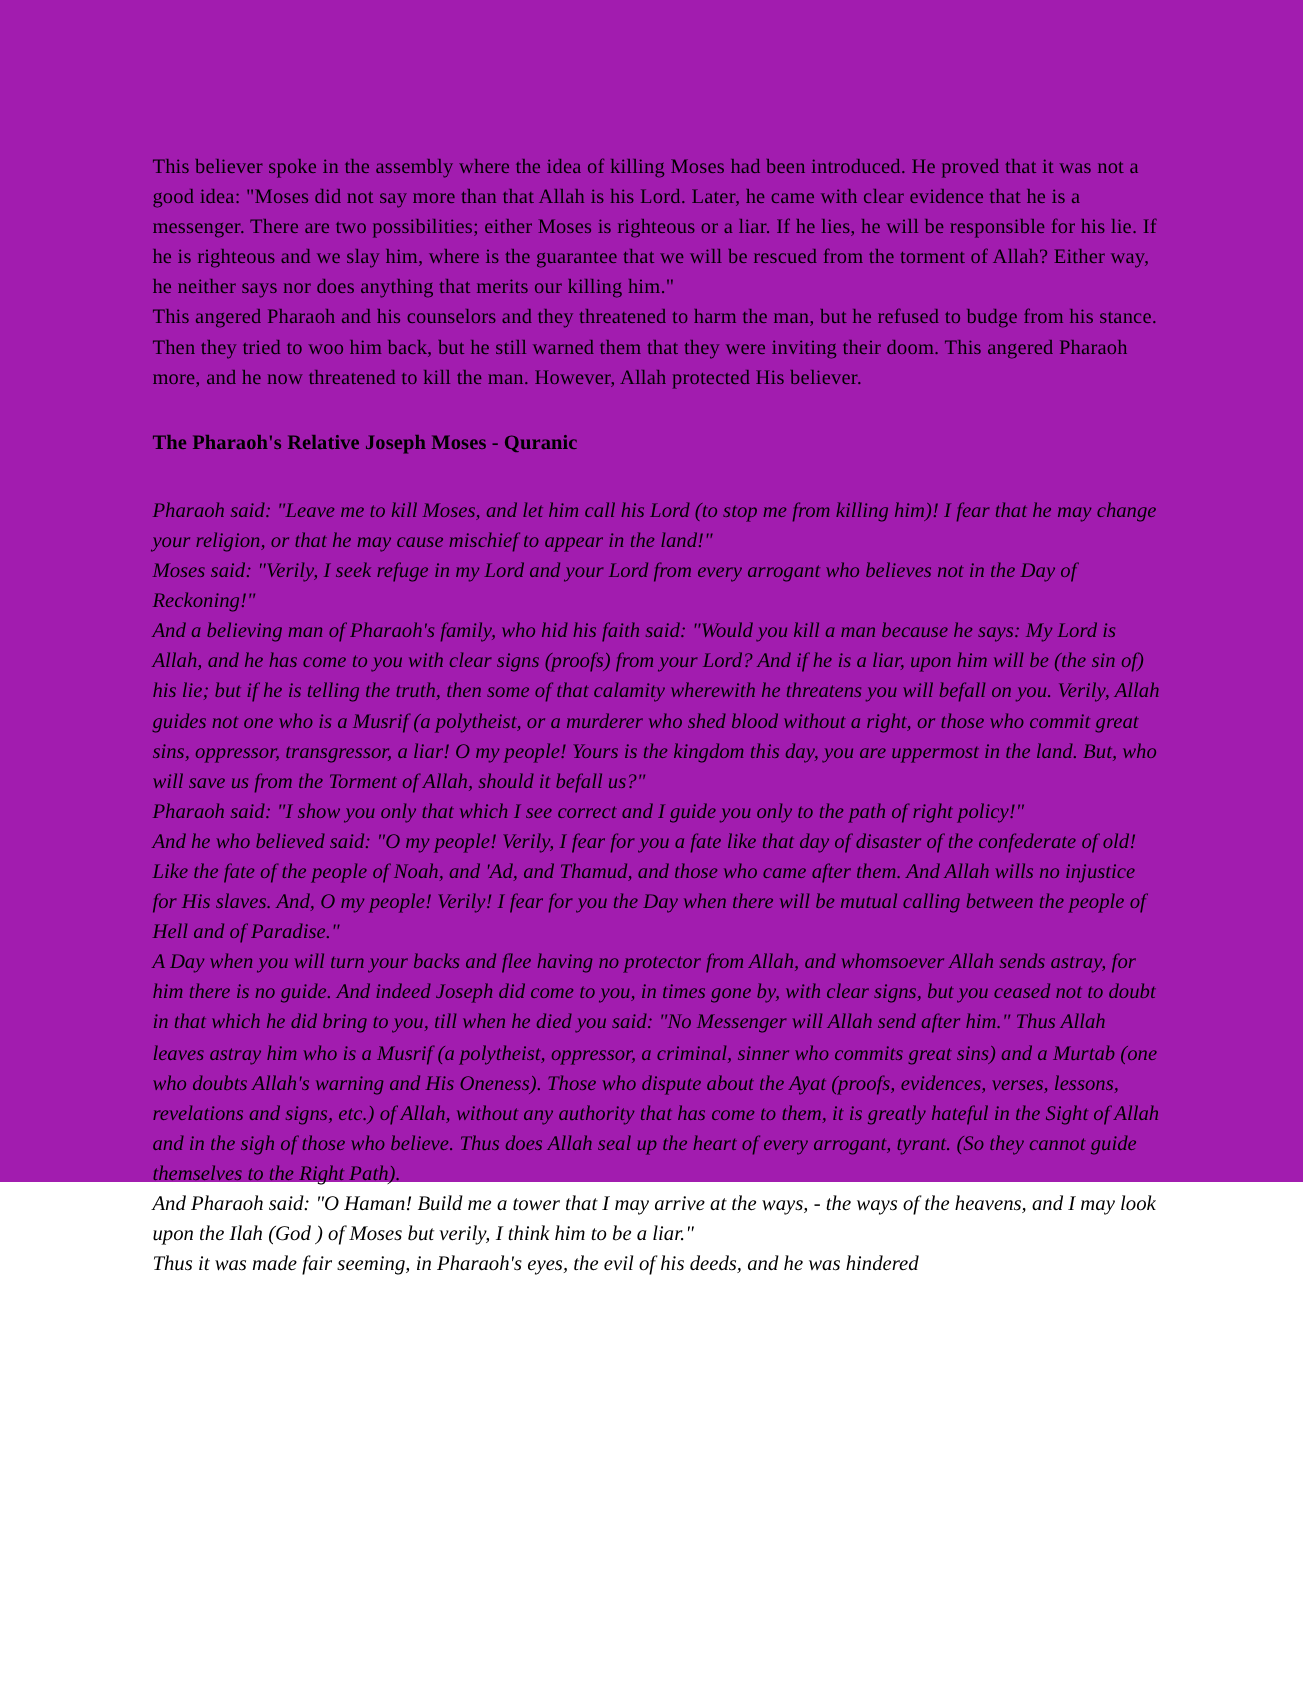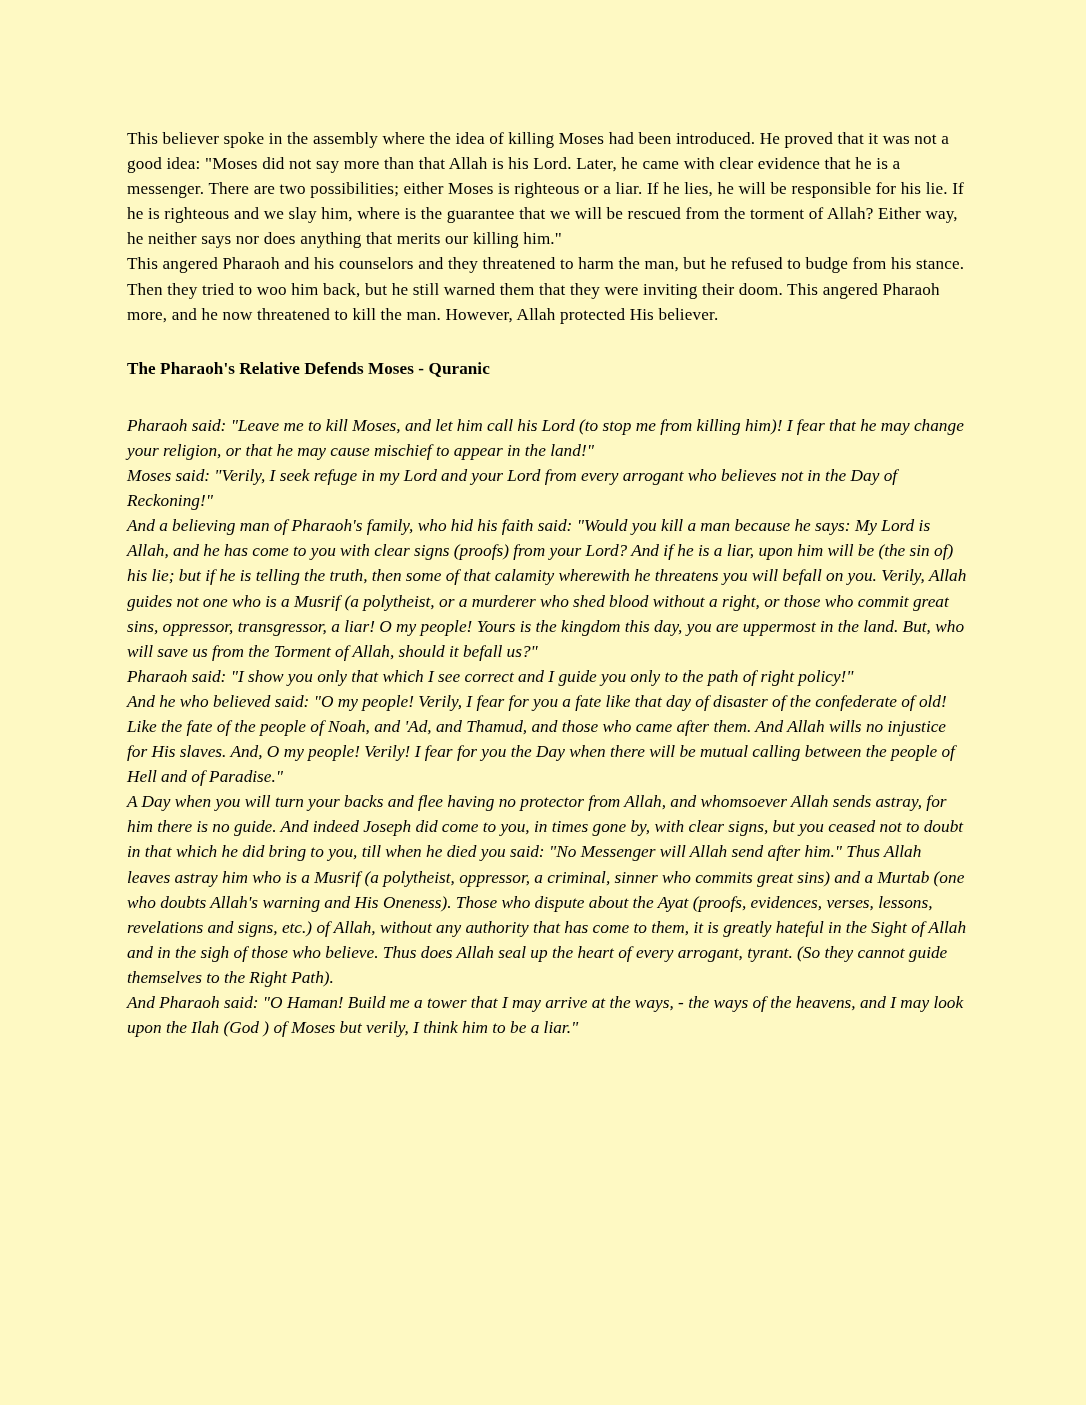--- a/index.html
+++ b/index.html
@@ -12,22 +12,22 @@
     width: 1086px;
     height: 1405px;
     overflow: hidden;
     font-family: "Liberation Serif", "DejaVu Serif", serif;
     color: #000000;
     -webkit-font-smoothing: antialiased;
   }
   .page {
     position: relative;
     width: 1086px;
-    height: 1405px;
-    background: #fef9c3;
+    height: 985px;
+    background: #a21caf;
     box-sizing: border-box;
   }
   .text-column {
     position: absolute;
     left: 127px;
     top: 126px;
     width: 840px;
   }
   .para {
     font-size: 17.1px;
@@ -76,27 +76,28 @@
 </head>
 <body>
 
 <div class="page">
   <div class="text-column">
 
     <p class="para para-roman">This believer spoke in the assembly where the idea of killing Moses had been introduced. He proved that it was not a good idea: "Moses did not say more than that Allah is his Lord. Later, he came with clear evidence that he is a messenger. There are two possibilities; either Moses is righteous or a liar. If he lies, he will be responsible for his lie. If he is righteous and we slay him, where is the guarantee that we will be rescued from the torment of Allah? Either way, he neither says nor does anything that merits our killing him."</p>
 
     <p class="para para-roman">This angered Pharaoh and his counselors and they threatened to harm the man, but he refused to budge from his stance. Then they tried to woo him back, but he still warned them that they were inviting their doom. This angered Pharaoh more, and he now threatened to kill the man. However, Allah protected His believer.</p>
 
-    <h2 class="section-heading">The Pharaoh's Relative Defends Moses - Quranic</h2>
+    <h2 class="section-heading">The Pharaoh's Relative Joseph Moses - Quranic</h2>
 
 
     <div class="quote-block">
       <span class="quote-line">Pharaoh said: "Leave me to kill Moses, and let him call his Lord (to stop me from killing him)! I fear that he may change your religion, or that he may cause mischief to appear in the land!"</span>
       <span class="quote-line">Moses said: "Verily, I seek refuge in my Lord and your Lord from every arrogant who believes not in the Day of Reckoning!"</span>
       <span class="quote-line">And a believing man of Pharaoh's family, who hid his faith said: "Would you kill a man because he says: My Lord is Allah, and he has come to you with clear signs (proofs) from your Lord? And if he is a liar, upon him will be (the sin of) his lie; but if he is telling the truth, then some of that calamity wherewith he threatens you will befall on you. Verily, Allah guides not one who is a Musrif (a polytheist, or a murderer who shed blood without a right, or those who commit great sins, oppressor, transgressor, a liar! O my people! Yours is the kingdom this day, you are uppermost in the land. But, who will save us from the Torment of Allah, should it befall us?"</span>
       <span class="quote-line">Pharaoh said: "I show you only that which I see correct and I guide you only to the path of right policy!"</span>
       <span class="quote-line">And he who believed said: "O my people! Verily, I fear for you a fate like that day of disaster of the confederate of old! Like the fate of the people of Noah, and 'Ad, and Thamud, and those who came after them. And Allah wills no injustice for His slaves. And, O my people! Verily! I fear for you the Day when there will be mutual calling between the people of Hell and of Paradise."</span>
       <span class="quote-line">A Day when you will turn your backs and flee having no protector from Allah, and whomsoever Allah sends astray, for him there is no guide. And indeed Joseph did come to you, in times gone by, with clear signs, but you ceased not to doubt in that which he did bring to you, till when he died you said: "No Messenger will Allah send after him." Thus Allah leaves astray him who is a Musrif (a polytheist, oppressor, a criminal, sinner who commits great sins) and a Murtab (one who doubts Allah's warning and His Oneness). Those who dispute about the Ayat (proofs, evidences, verses, lessons, revelations and signs, etc.) of Allah, without any authority that has come to them, it is greatly hateful in the Sight of Allah and in the sigh of those who believe. Thus does Allah seal up the heart of every arrogant, tyrant. (So they cannot guide themselves to the Right Path).</span>
       <span class="quote-line">And Pharaoh said: "O Haman! Build me a tower that I may arrive at the ways, - the ways of the heavens, and I may look upon the Ilah (God ) of Moses but verily, I think him to be a liar."</span>
+      <span class="quote-line">Thus it was made fair seeming, in Pharaoh's eyes, the evil of his deeds, and he was hindered</span>
     </div>
 
   </div>
 </div>
 
 </body></html>

